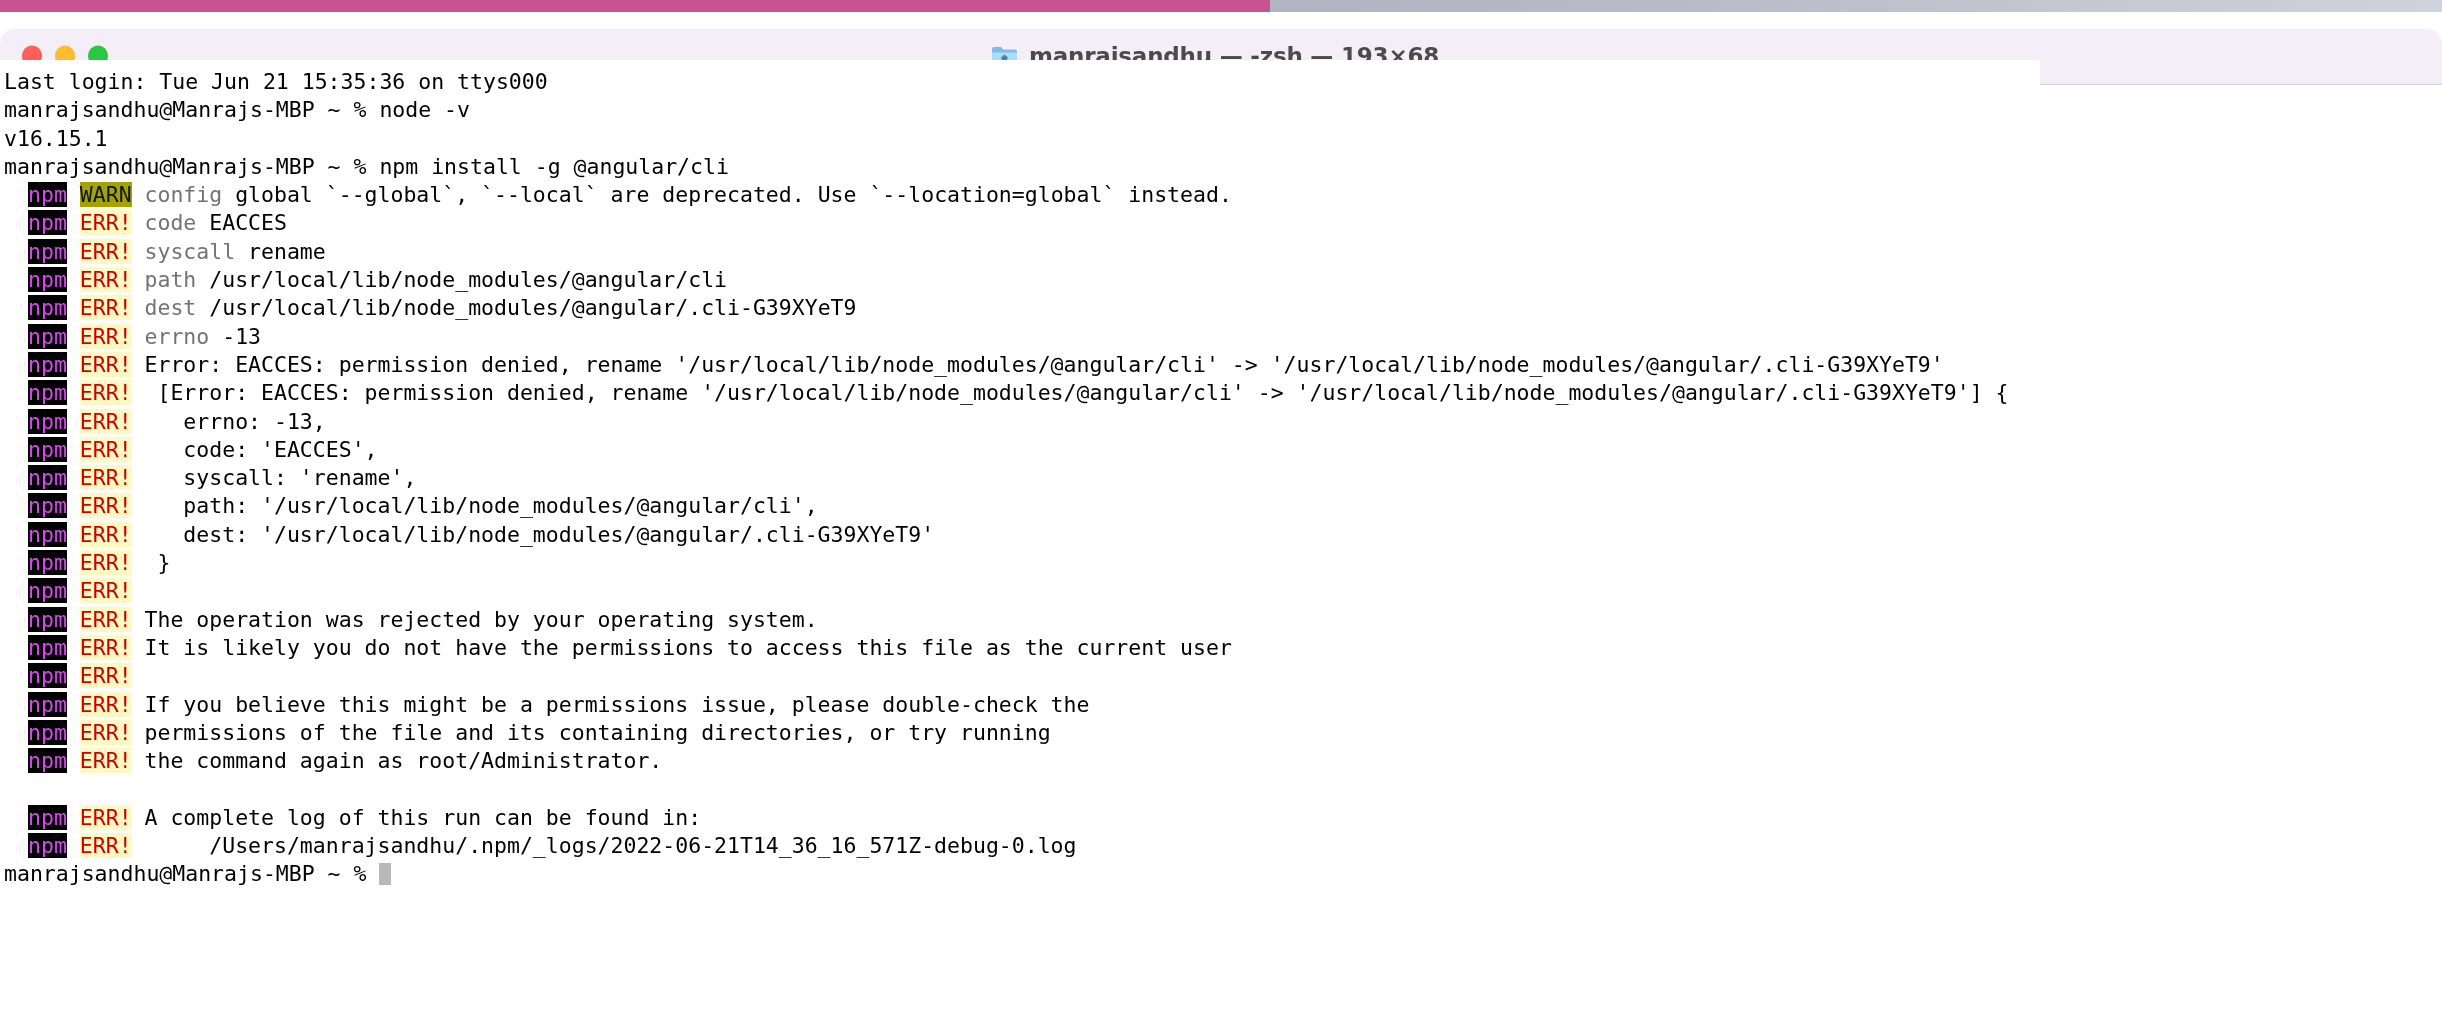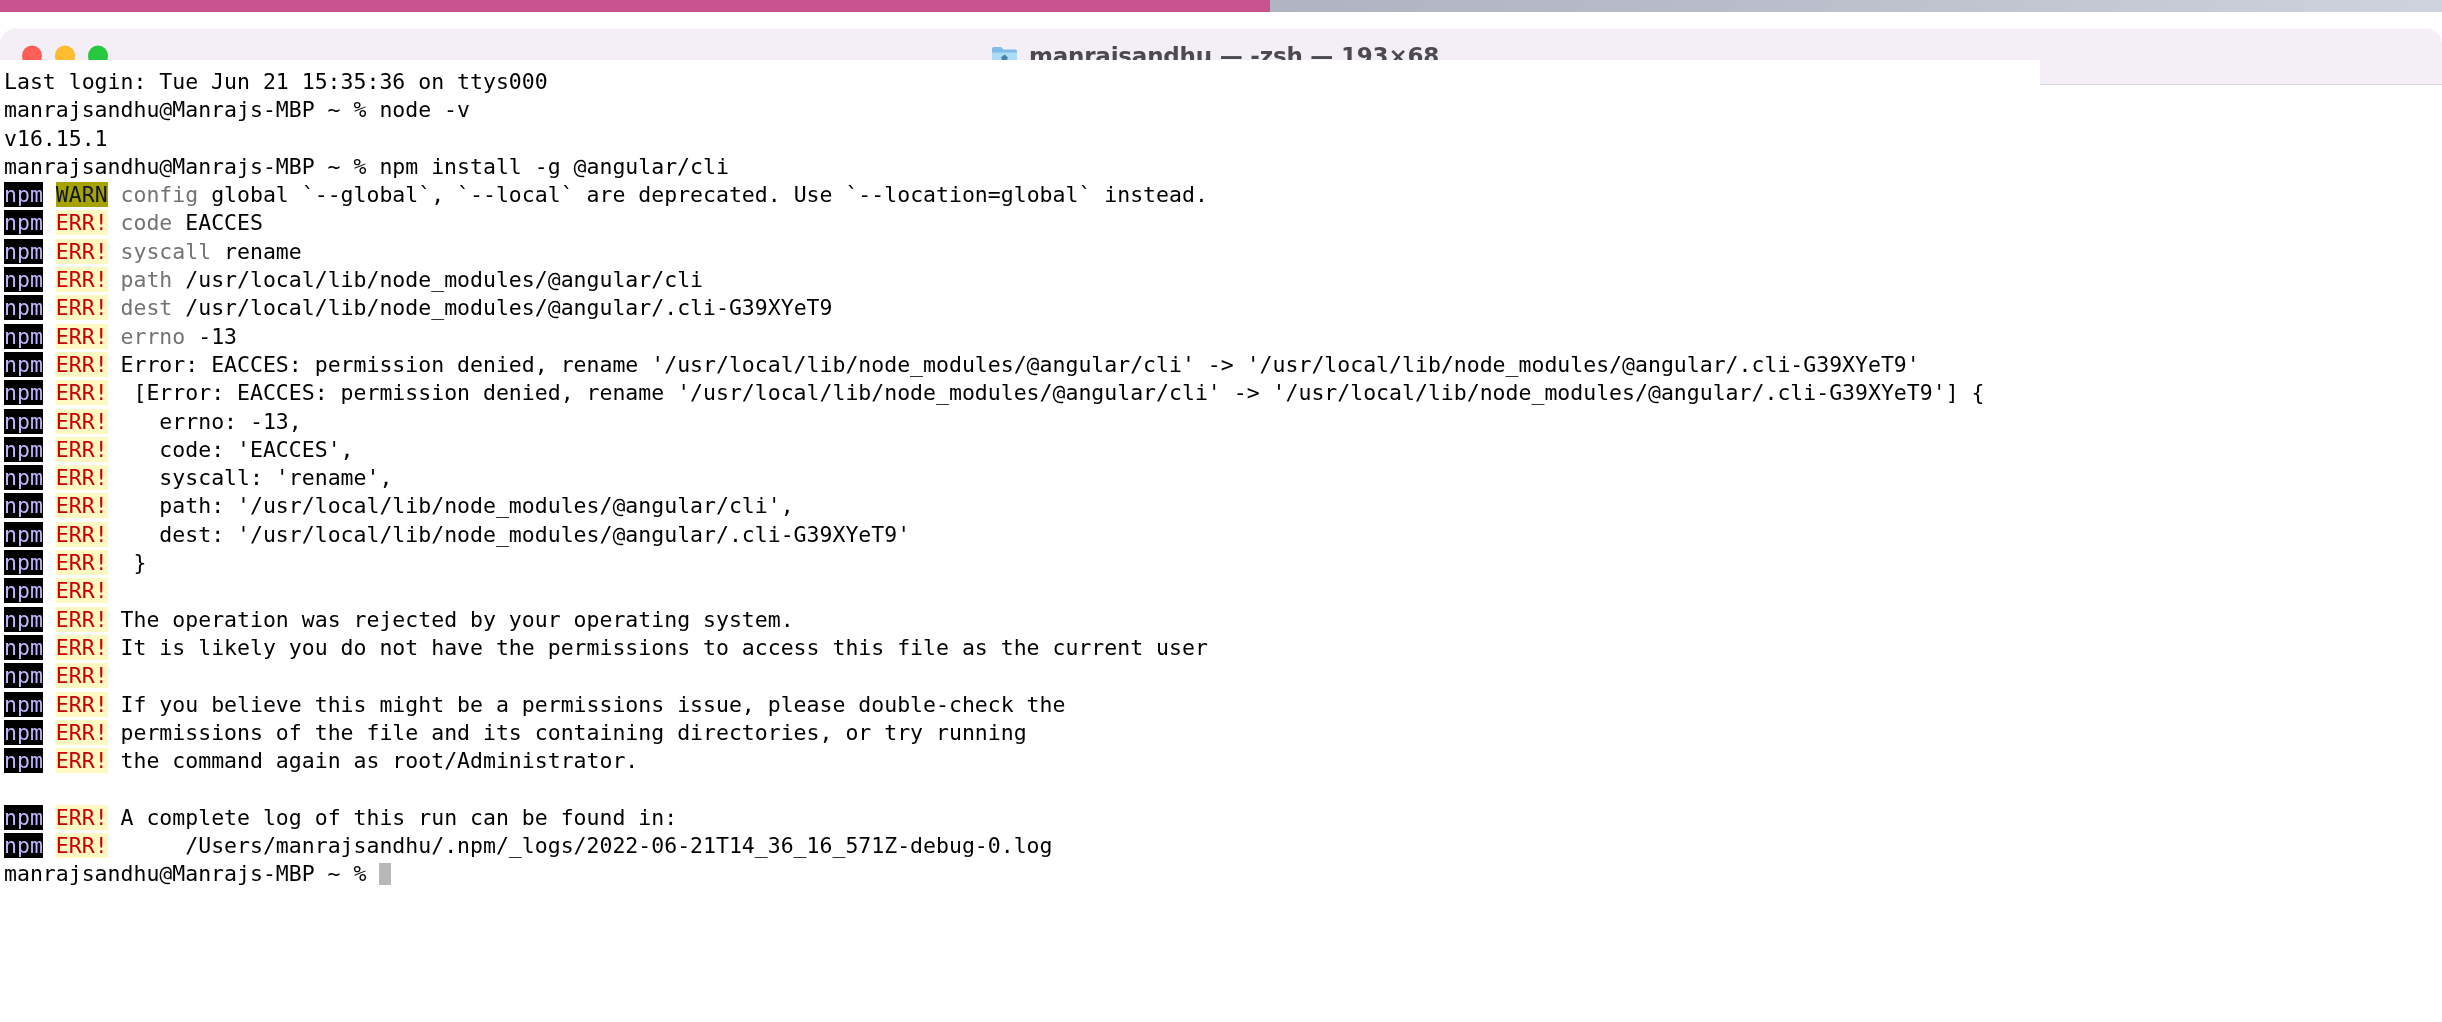--- a/index.html
+++ b/index.html
@@ -111,21 +111,22 @@
 
   .line {
     height: 28.3px;
     white-space: pre;
     display: block;
   }
 
   
   .tag-npm {
     background: #000000;
-    color: #c4b5fd;
+    color: #d946ef;
+    margin-left: 24px;
   }
   .tag-warn {
     background: #a6a200;
     color: #0f172a;
   }
   .tag-err {
     background: #fef9c3;
     color: #cc0000;
   }
   .key-magenta { color: #737373; }

